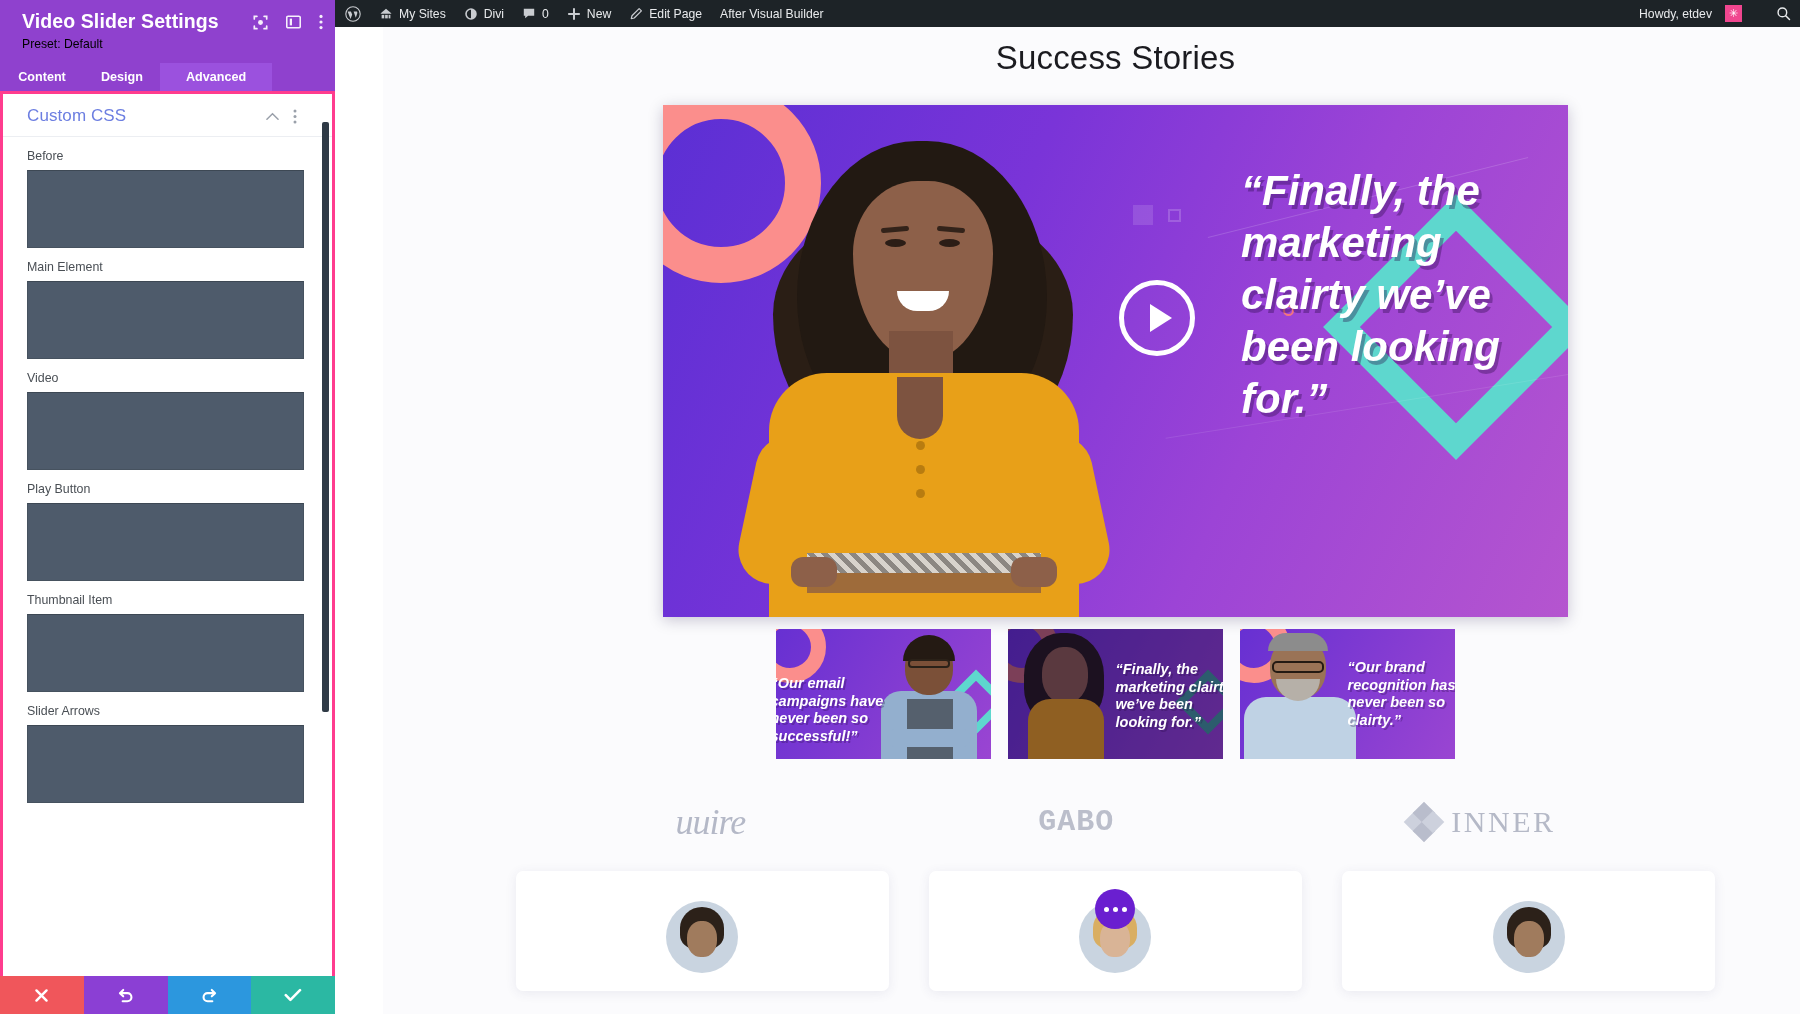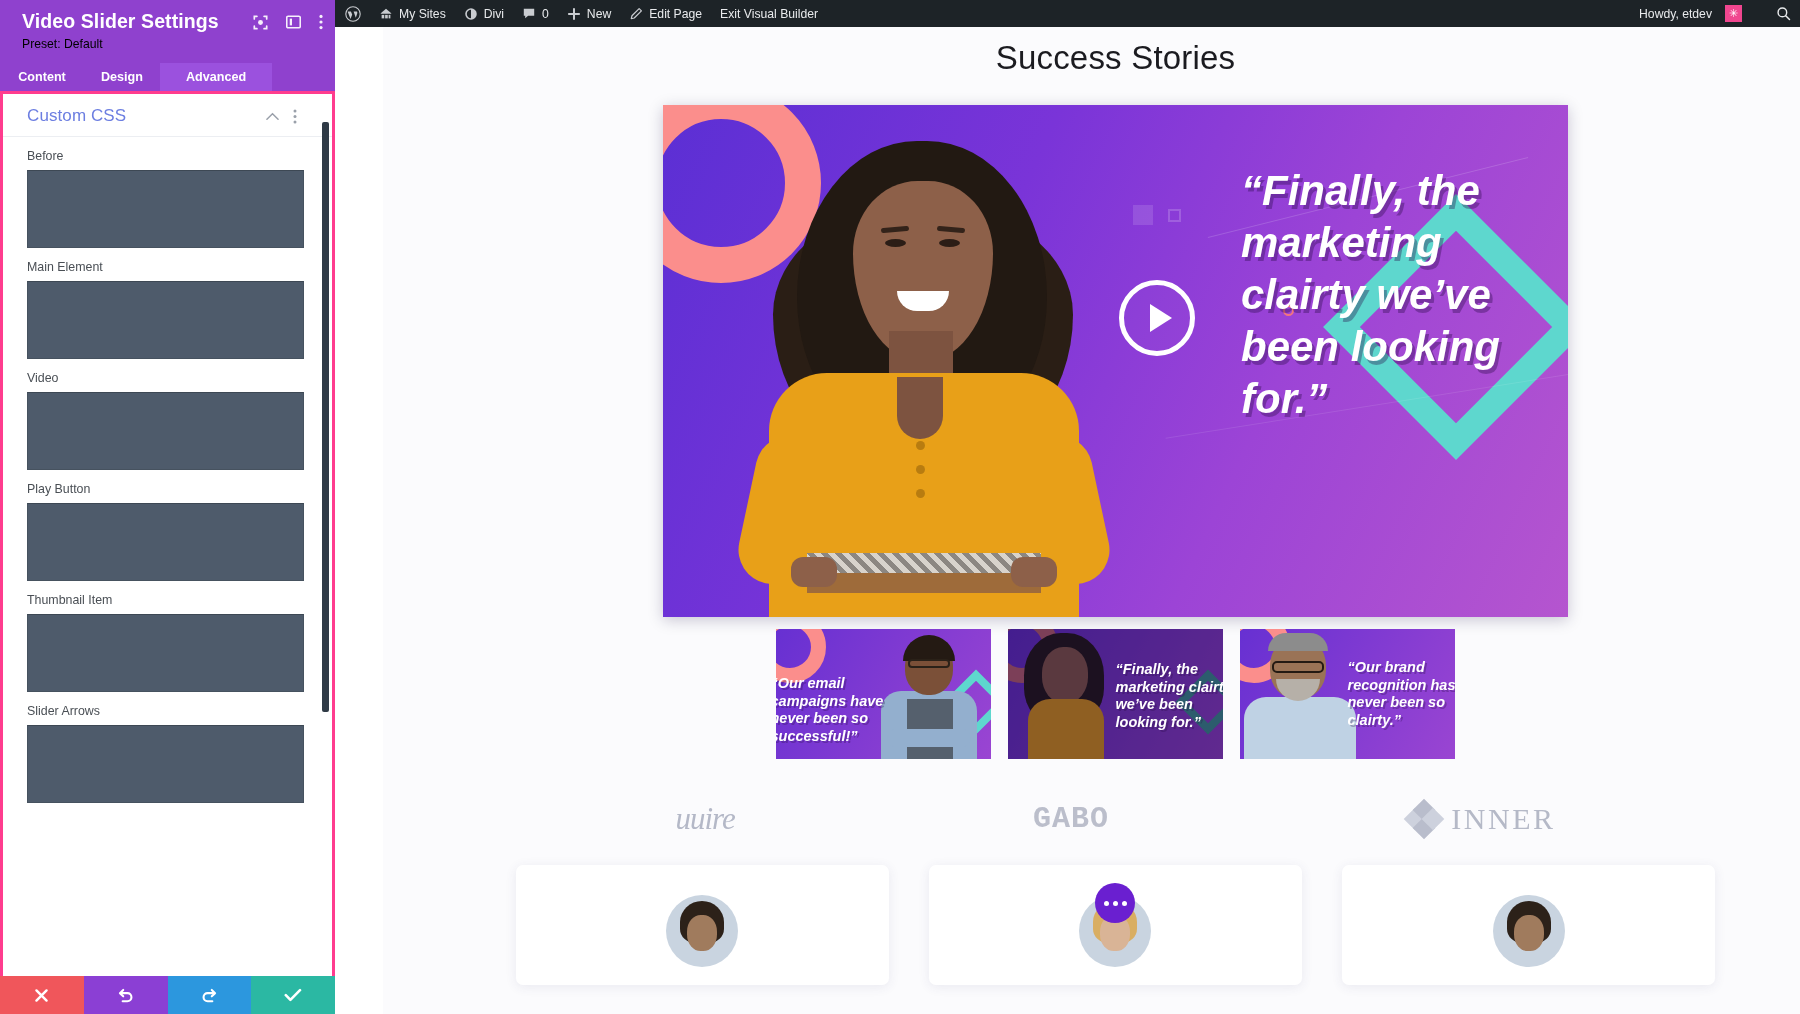--- a/index.html
+++ b/index.html
@@ -267,21 +267,21 @@
   
   .logos {
     display: flex; width: 1100px; margin: 42px auto 0;
     align-items: center; justify-content: space-between;
     padding: 0 110px;
   }
   .logo-item {
     color: #A8ADBE; display: flex; align-items: center; gap: 10px;
     opacity: .85;
   }
-  .logo-uuire { font-family: "Liberation Serif", serif; font-style: italic; font-size: 31px; letter-spacing: -1px; }
+  .logo-uuire { font-family: "Liberation Serif", serif; font-style: italic; font-size: 36px; letter-spacing: -1px; }
   .logo-gabo { font-family: "Liberation Mono", monospace; font-size: 30px; letter-spacing: 1px; font-weight: bold; color: #B0B4C3; }
   .logo-inner { font-family: "Liberation Serif", serif; font-size: 30px; letter-spacing: 2.5px; color: #A9AEBE; }
   .inner-diamond { position: relative; width: 34px; height: 34px; }
   .inner-diamond span {
     position: absolute; width: 16px; height: 16px; background: #C6CAD8; transform: rotate(45deg);
   }
   .inner-diamond span:nth-child(1) { left: 0px; top: 9px; }
   .inner-diamond span:nth-child(2) { left: 9px; top: 0px; background:#AEB3C4;}
   .inner-diamond span:nth-child(3) { left: 9px; top: 18px; background:#AEB3C4;}
   .inner-diamond span:nth-child(4) { left: 18px; top: 9px; }
@@ -456,21 +456,21 @@
       </svg>
       <span class="ab-label">New</span>
     </div>
     <div class="ab-item">
       <svg width="14" height="14" viewBox="0 0 16 16">
         <path d="M11.6 1.8l2.6 2.6-8.2 8.2-3.4.8.8-3.4z" stroke="#c9ccd0" stroke-width="1.4" fill="none" stroke-linejoin="round"></path>
       </svg>
       <span class="ab-label">Edit Page</span>
     </div>
     <div class="ab-item">
-      <span class="ab-label">Exit Visual Builder</span>
+      <span class="ab-label">After Visual Builder</span>
     </div>
 
     <div class="ab-right">
       <div class="ab-item">
         <span class="ab-label">Howdy, etdev</span>
         <span class="ab-avatar">✳</span>
       </div>
       <div class="ab-item">
         <svg width="15" height="15" viewBox="0 0 16 16">
           <circle cx="6.8" cy="6.8" r="4.6" stroke="#e8eaec" stroke-width="1.5" fill="none"></circle>

